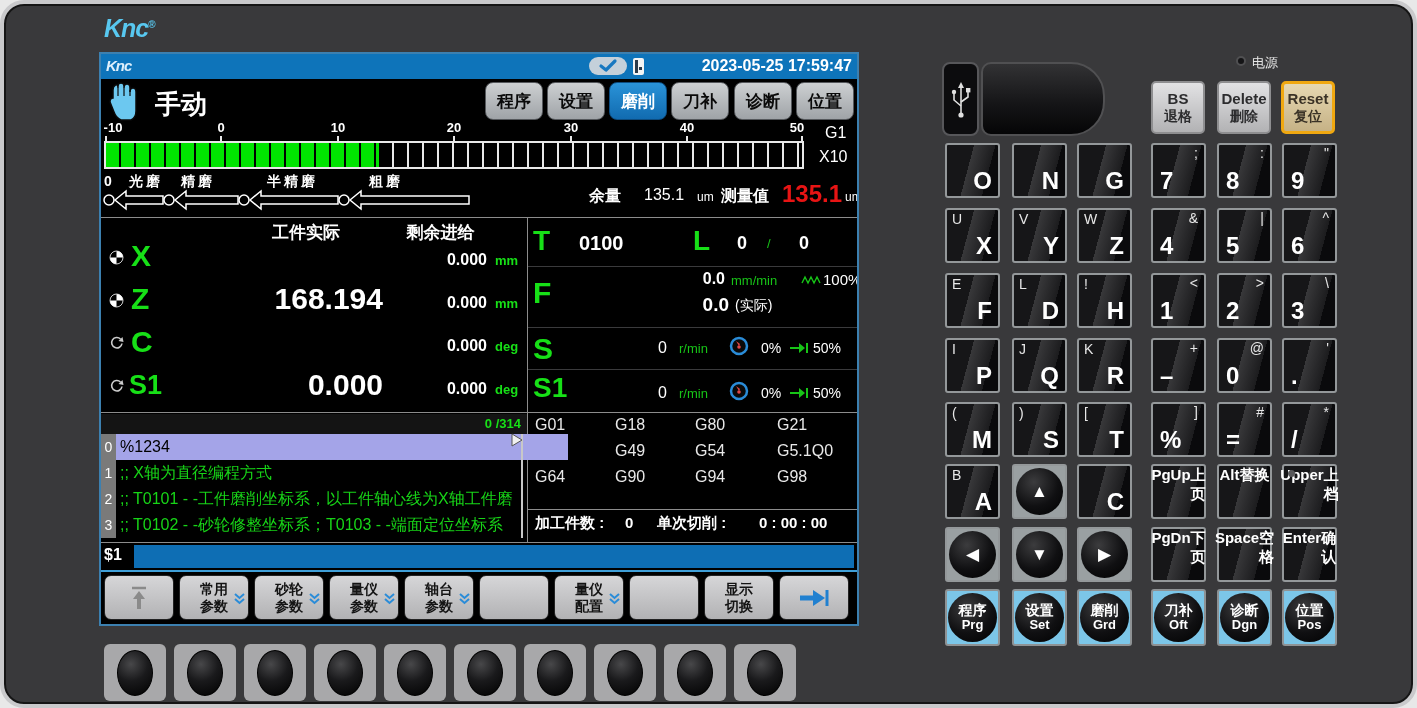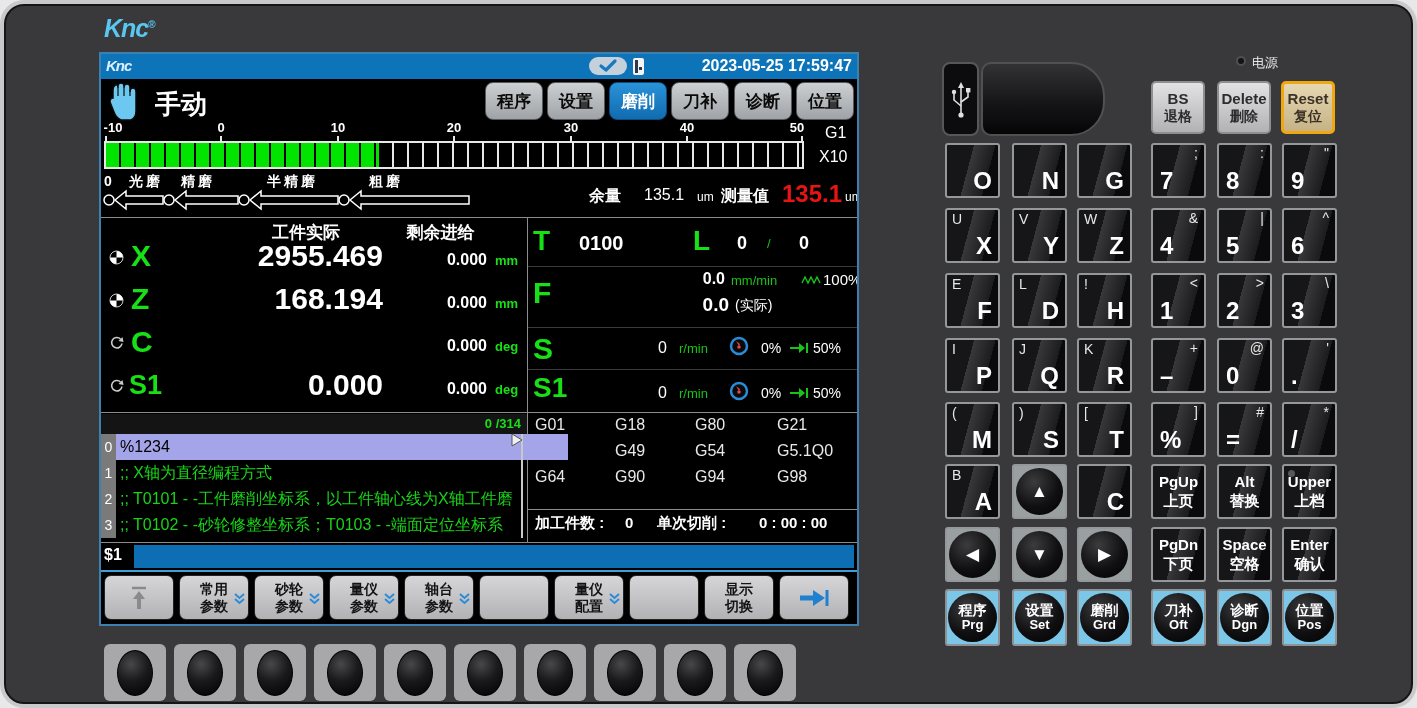--- a/index.html
+++ b/index.html
@@ -94,21 +94,21 @@
     display:flex;flex-direction:column;align-items:center;justify-content:center;line-height:1.2;cursor:pointer;}
   .ek .e1{font-size:15px;} .ek .e2{font-size:14px;}
   .ek.reset{border:3px solid #f0a810;background:linear-gradient(180deg,#e6d8b2,#c6b286);color:#3a3226;}
   
   .gk{width:55px;height:55px;border:2px solid #94989a;border-radius:3px;cursor:pointer;
     background:linear-gradient(105deg,#161618 42%,#38383a 42%,#1c1c1e 75%,#0a0a0c 75%);}
   .gk .main{position:absolute;color:#fff;font-weight:bold;font-size:24px;}
   .gk .sub{position:absolute;color:#e8e8e8;font-size:14px;}
   .kl .main{right:6px;bottom:1px;} .kl .sub{left:5px;top:1px;}
   .kn .main{left:7px;bottom:1px;} .kn .sub{right:6px;top:0px;}
-  .kf{display:flex;flex-direction:column;align-items:center;justify-content:center;
+  .kf{display:flex;justify-content:center;
     color:#fff;font-weight:bold;font-size:15px;line-height:1.25;text-align:center;}
   .ka{background:#9aa0a2;}
   .ac{position:absolute;left:2px;top:2px;width:47px;height:47px;border-radius:50%;
     background:radial-gradient(circle at 38% 30%,#3c3c3e 0%,#101012 55%,#000 100%);
     color:#fff;font-size:17px;display:flex;align-items:center;justify-content:center;}
   .led{position:absolute;left:4px;top:4px;width:7px;height:7px;border-radius:50%;background:#58585a;}
   
   .bk{top:585px;width:55px;height:57px;border:2px solid #8e9294;border-radius:3px;background:#7cc6e8;cursor:pointer;}
   .bk .bc{position:absolute;left:1px;top:2px;width:49px;height:49px;border-radius:50%;
     background:radial-gradient(circle at 38% 30%,#3c3c3e 0%,#101012 55%,#000 100%);
@@ -219,21 +219,20 @@
     <div class="abs hl" style="left:0;top:488px;width:756px;"></div>
 
     <span class="abs ax-head" style="left:145px;top:167px;width:120px;">工件实际</span>
     <span class="abs ax-head" style="left:282px;top:167px;width:115px;">剩余进给</span>
 
     <svg class="abs" style="left:8px;top:196px;" width="15" height="15">
         <circle cx="7.5" cy="7.5" r="6.5" stroke="#ccc" fill="#000"></circle>
         <path d="M7.5 7.5 L7.5 1 A6.5 6.5 0 0 1 14 7.5 Z M7.5 7.5 L7.5 14 A6.5 6.5 0 0 1 1 7.5 Z" fill="#fff"></path>
       </svg>
     <span class="abs ax-name" style="left:30px;top:185px;">X</span>
-    <span class="abs ax-act" style="left:90px;top:185px;width:192px;">2955.469</span>
     <span class="abs ax-rem" style="left:300px;top:197px;width:86px;">0.000</span>
     <span class="abs ax-unit" style="left:394px;top:199px;">mm</span>
 
     <svg class="abs" style="left:8px;top:239px;" width="15" height="15">
         <circle cx="7.5" cy="7.5" r="6.5" stroke="#ccc" fill="#000"></circle>
         <path d="M7.5 7.5 L7.5 1 A6.5 6.5 0 0 1 14 7.5 Z M7.5 7.5 L7.5 14 A6.5 6.5 0 0 1 1 7.5 Z" fill="#fff"></path>
       </svg>
     <span class="abs ax-name" style="left:30px;top:228px;">Z</span>
     <span class="abs ax-act" style="left:90px;top:228px;width:192px;">168.194</span>
     <span class="abs ax-rem" style="left:300px;top:240px;width:86px;">0.000</span>

